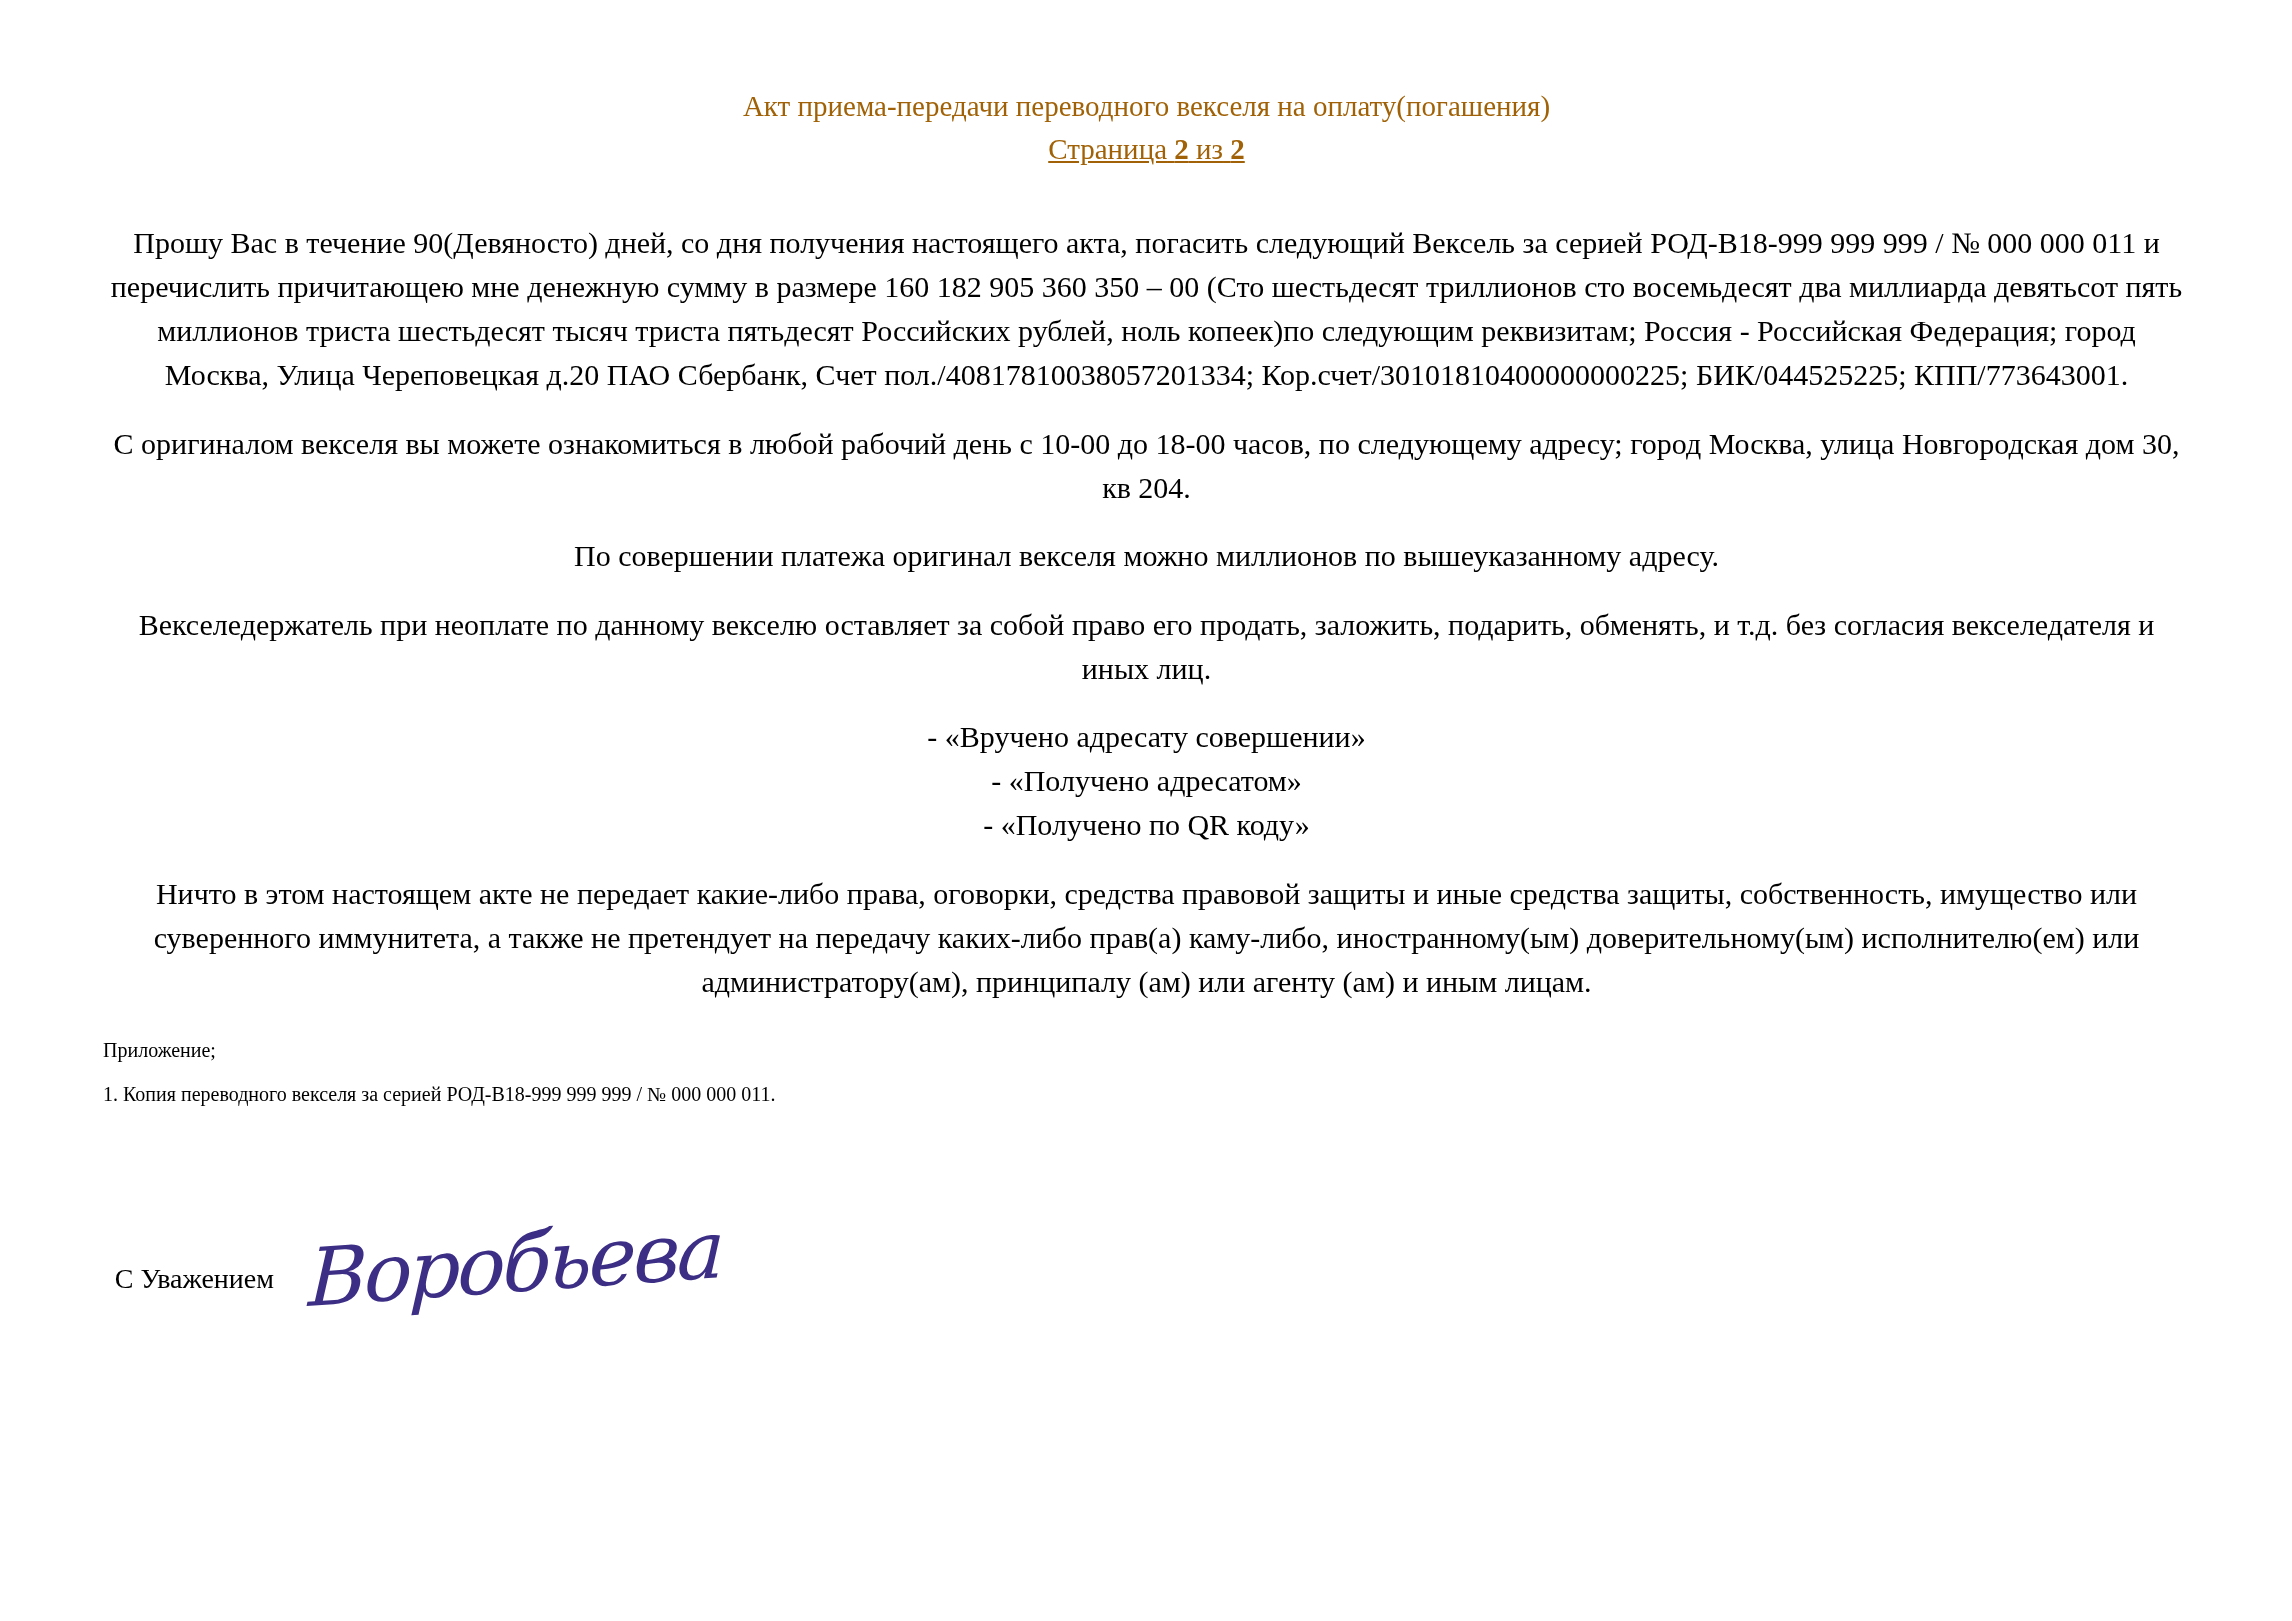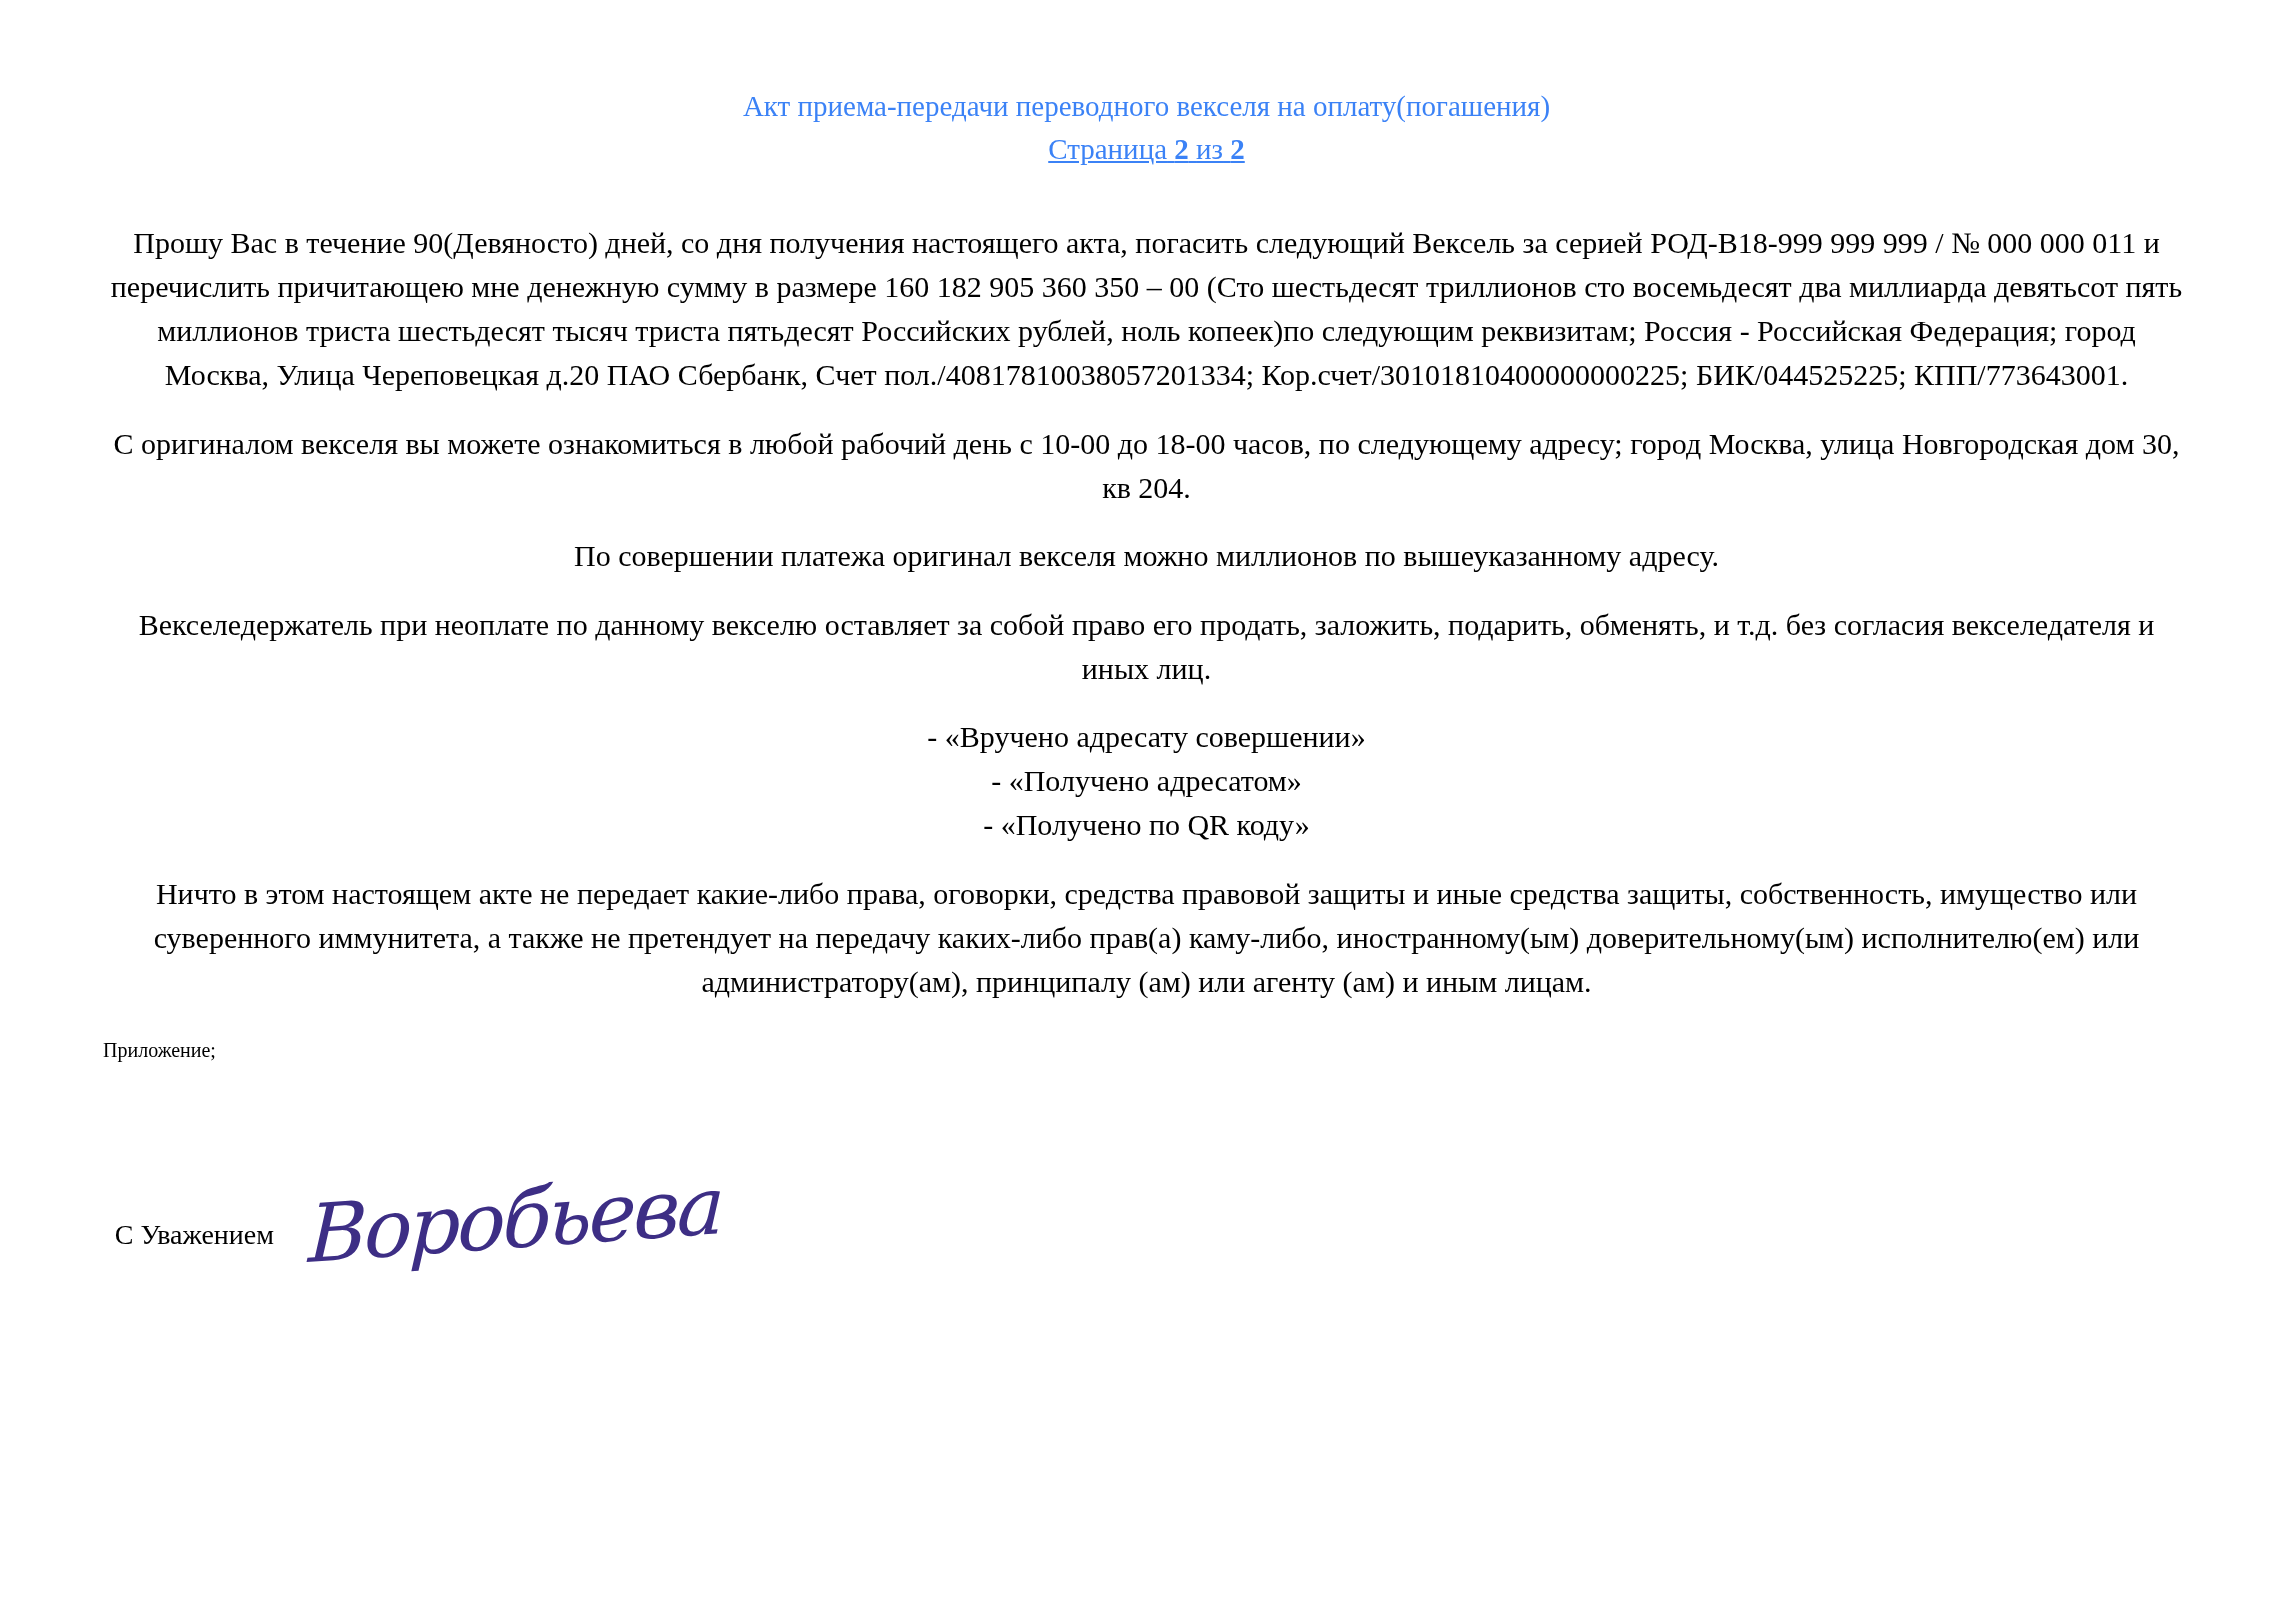--- a/index.html
+++ b/index.html
@@ -12,21 +12,21 @@
     overflow: hidden;
   }
   .page {
     width: 2293px;
     height: 1621px;
     background: #ffffff;
     padding: 86px 103px 0 103px;
   }
   .doc-header {
     text-align: center;
-    color: #3b82f6;
+    color: #a16207;
     font-size: 29px;
     line-height: 41px;
     margin-bottom: 51px;
   }
   .doc-header .pageline { margin-top: 2px; text-decoration: underline; }
   .doc-header b { font-weight: bold; }
   .para {
     font-size: 30px;
     line-height: 44px;
     margin-bottom: 24.5px;
@@ -86,20 +86,21 @@
   <div class="para tight-lines">
     <div>- «Вручено адресату совершении»</div>
     <div>- «Получено адресатом»</div>
     <div>- «Получено по QR коду»</div>
   </div>
 
   <div class="para">Ничто в этом настоящем акте не передает какие-либо права, оговорки, средства правовой защиты и иные средства защиты, собственность, имущество или суверенного иммунитета, а также не претендует на передачу каких-либо прав(а) каму-либо, иностранному(ым) доверительному(ым) исполнителю(ем) или администратору(ам), принципалу (ам) или агенту (ам) и иным лицам.</div>
 
   <div class="attachment-block">
     <div>Приложение;</div>
+    <div>1. Копия переводного векселя за серией РОД-В18-999 999 999 / № 000 000 011.</div>
   </div>
 
   <div class="signature-row">
     <span class="closing">С Уважением</span>
     <span class="signature-name">Воробьева</span>
   </div>
 
 </div>
 
 

